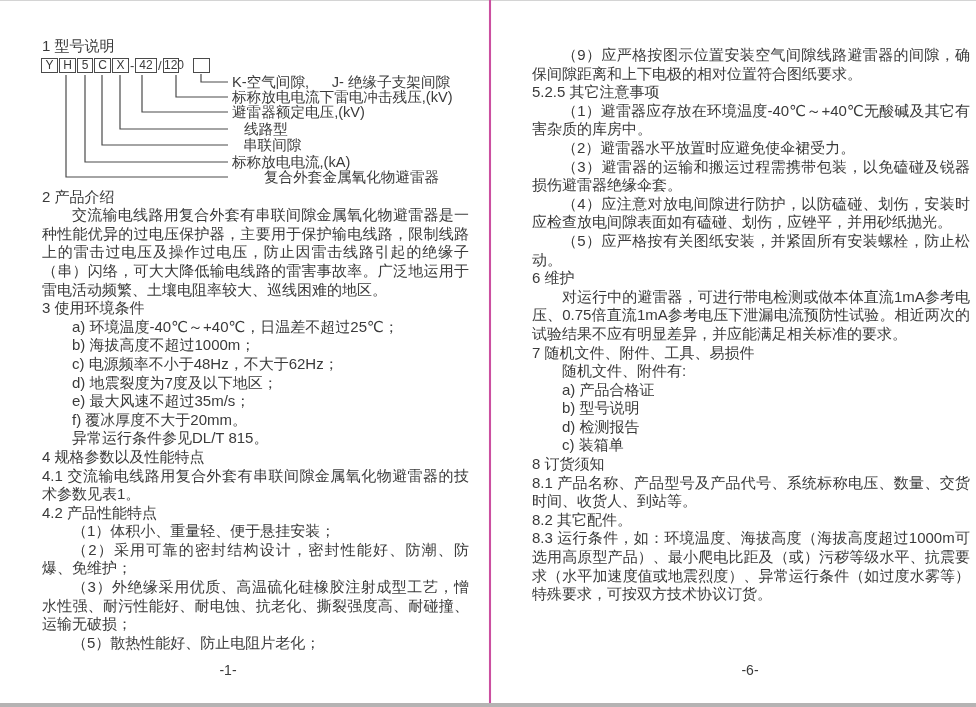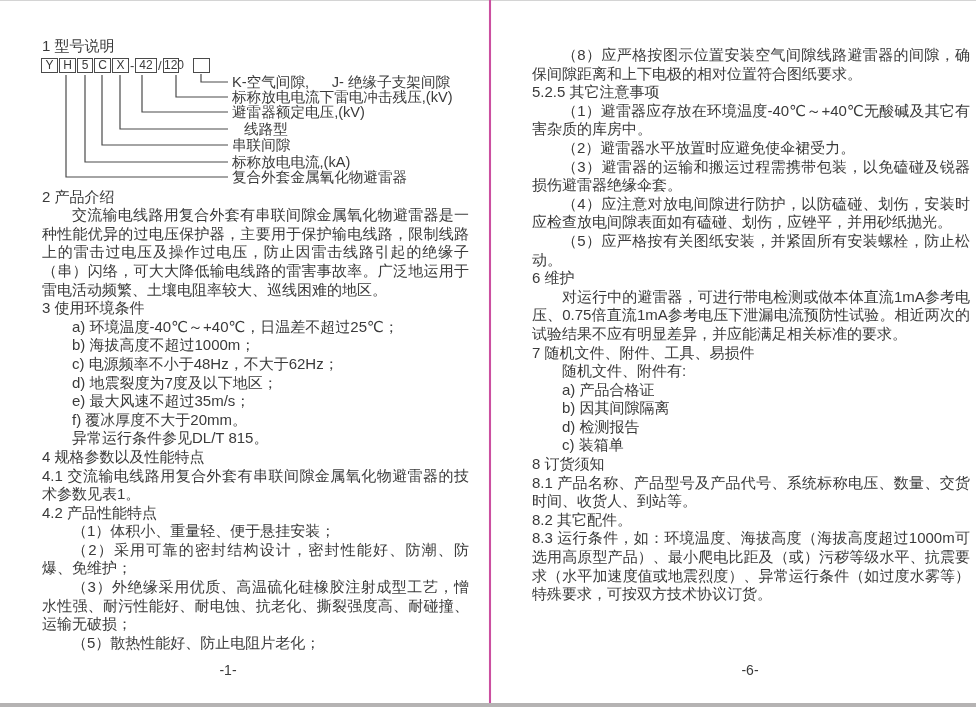--- a/index.html
+++ b/index.html
@@ -56,23 +56,23 @@
     <span class="msep" style="left:88px;">-</span>
     <span class="mbox" style="left:93px;width:22px;text-align:center;">42</span>
     <span class="msep" style="left:116px;">/</span>
     <span class="mbox" style="left:121px;width:16px;">120</span>
     <span class="mbox" style="left:151px;width:17px;"></span>
 
     <div class="dlabel" style="top:17px;">K-空气间隙,　  J- 绝缘子支架间隙</div>
     <div class="dlabel" style="top:32px;">标称放电电流下雷电冲击残压,(kV)</div>
     <div class="dlabel" style="top:47px;">避雷器额定电压,(kV)</div>
     <div class="dlabel" style="top:64px;margin-left:12px;">线路型</div>
-    <div class="dlabel" style="top:80px;">串联间隙</div>
+    <div class="dlabel" style="top:80px;margin-left:11px;">串联间隙</div>
     <div class="dlabel" style="top:97px;">标称放电电流,(kA)</div>
-    <div class="dlabel" style="top:112px;">复合外套金属氧化物避雷器</div>
+    <div class="dlabel" style="top:112px;margin-left:32px;">复合外套金属氧化物避雷器</div>
   </div>
 
   <p>2 产品介绍</p>
   <p class="pi">交流输电线路用复合外套有串联间隙金属氧化物避雷器是一种性能优异的过电压保护器，主要用于保护输电线路，限制线路上的雷击过电压及操作过电压，防止因雷击线路引起的绝缘子（串）闪络，可大大降低输电线路的雷害事故率。广泛地运用于雷电活动频繁、土壤电阻率较大、巡线困难的地区。</p>
   <p>3 使用环境条件</p>
   <p class="li">a) 环境温度-40℃～+40℃，日温差不超过25℃；</p>
   <p class="li">b) 海拔高度不超过1000m；</p>
   <p class="li">c) 电源频率不小于48Hz，不大于62Hz；</p>
   <p class="li">d) 地震裂度为7度及以下地区；</p>
   <p class="li">e) 最大风速不超过35m/s；</p>
@@ -81,33 +81,33 @@
   <p>4 规格参数以及性能特点</p>
   <p>4.1 交流输电线路用复合外套有串联间隙金属氧化物避雷器的技术参数见表1。</p>
   <p>4.2 产品性能特点</p>
   <p class="pi">（1）体积小、重量轻、便于悬挂安装；</p>
   <p class="pi">（2）采用可靠的密封结构设计，密封性能好、防潮、防爆、免维护；</p>
   <p class="pi">（3）外绝缘采用优质、高温硫化硅橡胶注射成型工艺，憎水性强、耐污性能好、耐电蚀、抗老化、撕裂强度高、耐碰撞、运输无破损；</p>
   <p class="pi">（5）散热性能好、防止电阻片老化；</p>
 </div>
 
 <div class="page page-right">
-  <p class="pi">（8）应严格按图示位置安装空气间隙线路避雷器的间隙，确保间隙距离和上下电极的相对位置符合图纸要求。</p>
+  <p class="pi">（9）应严格按图示位置安装空气间隙线路避雷器的间隙，确保间隙距离和上下电极的相对位置符合图纸要求。</p>
   <p>5.2.5 其它注意事项</p>
   <p class="pi">（1）避雷器应存放在环境温度-40℃～+40℃无酸碱及其它有害杂质的库房中。</p>
   <p class="pi">（2）避雷器水平放置时应避免使伞裙受力。</p>
   <p class="pi">（3）避雷器的运输和搬运过程需携带包装，以免磕碰及锐器损伤避雷器绝缘伞套。</p>
   <p class="pi">（4）应注意对放电间隙进行防护，以防磕碰、划伤，安装时应检查放电间隙表面如有磕碰、划伤，应锉平，并用砂纸抛光。</p>
   <p class="pi">（5）应严格按有关图纸安装，并紧固所有安装螺栓，防止松动。</p>
   <p>6 维护</p>
   <p class="pi">对运行中的避雷器，可进行带电检测或做本体直流1mA参考电压、0.75倍直流1mA参考电压下泄漏电流预防性试验。相近两次的试验结果不应有明显差异，并应能满足相关标准的要求。</p>
   <p>7 随机文件、附件、工具、易损件</p>
   <p class="pi">随机文件、附件有:</p>
   <p class="li">a) 产品合格证</p>
-  <p class="li">b) 因其间隙隔离</p>
+  <p class="li">b) 型号说明</p>
   <p class="li">d) 检测报告</p>
   <p class="li">c) 装箱单</p>
   <p>8 订货须知</p>
   <p>8.1 产品名称、产品型号及产品代号、系统标称电压、数量、交货时间、收货人、到站等。</p>
   <p>8.2 其它配件。</p>
   <p>8.3 运行条件，如：环境温度、海拔高度（海拔高度超过1000m可选用高原型产品）、最小爬电比距及（或）污秽等级水平、抗震要求（水平加速度值或地震烈度）、异常运行条件（如过度水雾等）特殊要求，可按双方技术协议订货。</p>
 </div>
 
 <div class="pagenum pagenum-left">-1-</div>
 <div class="pagenum pagenum-right">-6-</div>

